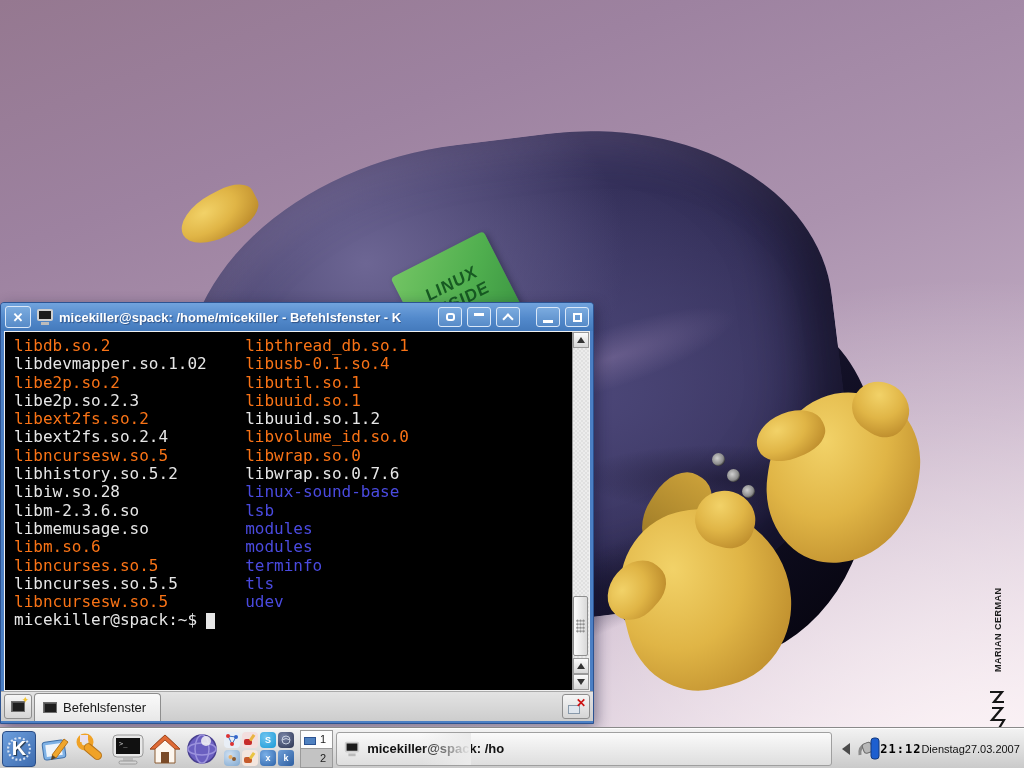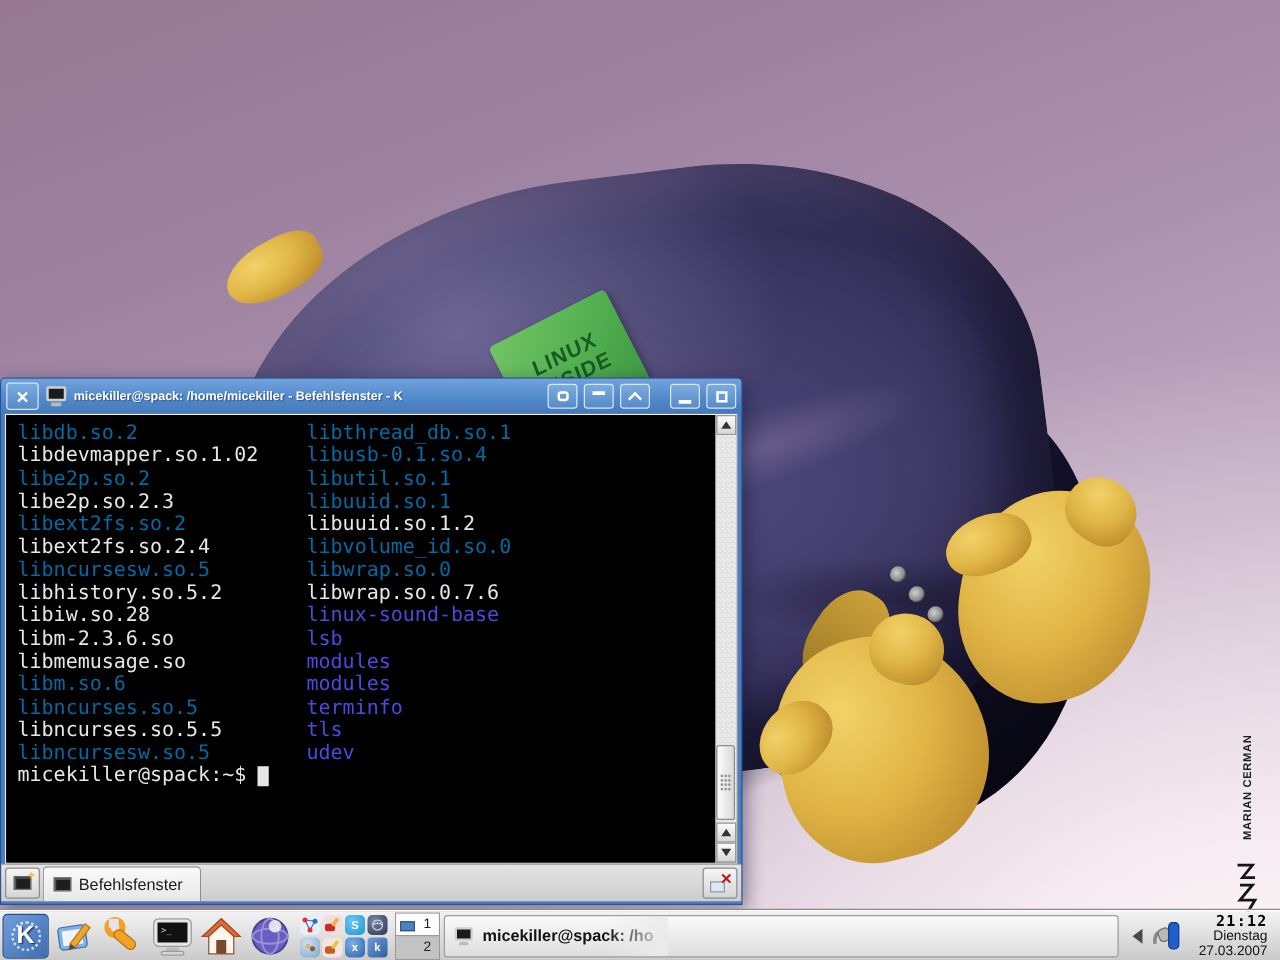--- a/index.html
+++ b/index.html
@@ -89,21 +89,21 @@
   }
   .tb-btn {
     width:24px; height:20px; flex:0 0 auto;
     background:linear-gradient(#7babdf, #578bc8);
     border:1px solid #d9e7f8; border-radius:3px;
     display:flex; align-items:center; justify-content:center;
     color:#fff; font-weight:bold; font-size:12px; cursor:default;
   }
   .tb-close { width:26px; height:22px; font-size:13px; }
   .tb-spacer { flex:1; }
-  .win-title { color:#fff; font-weight:bold; font-size:10px; white-space:nowrap;
+  .win-title { color:#fff; font-weight:bold; font-size:13px; white-space:nowrap;
     overflow:hidden; text-shadow:1px 1px 1px rgba(30,50,90,.6); }
   .win-icon { width:18px; height:16px; position:relative; flex:0 0 auto; }
   .win-icon .scr { position:absolute; left:1px; top:0; width:16px; height:12px;
     background:#1b1b1b; border:2px solid #cfcfcf; border-radius:2px; }
   .win-icon .base { position:absolute; left:5px; bottom:0; width:8px; height:3px; background:#bbb; }
   .g-circle { width:9px; height:8px; border:2px solid #fff; border-radius:3px; }
   .g-dash { width:10px; height:3px; background:#fff; margin-top:-6px; }
   .g-caret { width:8px; height:8px; border-left:2px solid #fff; border-top:2px solid #fff;
     transform:rotate(45deg); margin-top:4px; }
   .g-under { width:10px; height:3px; background:#fff; margin-top:9px; }
@@ -111,21 +111,21 @@
 
   .window-body { height:360px; margin:0 3px; display:flex; background:#000;
     border:1px solid #f0f0f0; }
   .terminal-screen {
     flex:1; padding:5px 0 0 9px; overflow:hidden;
     font-family:"DejaVu Sans Mono", monospace; font-size:16px; line-height:18.3px;
     background:#000;
   }
   .t-line { white-space:pre; }
   .t-col1 { display:inline-block; min-width:24ch; }
-  .c-cyan  { color:#0369a1; }
+  .c-cyan  { color:#f97316; }
   .c-white { color:#e6e6e6; }
   .c-blue  { color:#4a4adf; }
   .t-cursor { display:inline-block; width:9px; height:16px; background:#e6e6e6;
     vertical-align:text-bottom; margin-left:9px; }
 
   .scrollbar { width:17px; background:#e6e6e6; border-left:1px solid #9a9a9a;
     display:flex; flex-direction:column; position:relative; }
   .sb-btn { width:100%; height:16px; background:linear-gradient(#fbfbfb,#d7d7d7);
     border:1px solid #9a9a9a; display:flex; align-items:center; justify-content:center; }
   .sb-track { flex:1; background:repeating-conic-gradient(#ececec 0 25%, #e0e0e0 0 50%) 0 0/4px 4px; position:relative; }
@@ -188,21 +188,21 @@
     padding:0 6px; border-radius:3px;
     background:linear-gradient(#fafafa,#dedede); border:1px solid #9f9f9f; position:relative;
     overflow:hidden; }
   .task-label { font-size:13px; font-weight:bold; color:#111; white-space:nowrap; overflow:hidden; }
   .task-fade { position:absolute; right:360px; top:0; bottom:0; width:50px;
     background:linear-gradient(to right, rgba(235,235,235,0), rgba(235,235,235,1)); }
   .tb-flex { flex:1; }
   .hide-arrow { width:0; height:0; border-top:6px solid transparent; border-bottom:6px solid transparent;
     border-right:8px solid #4a4a4a; margin:0 4px; }
   .tray-icon { width:26px; height:28px; position:relative; }
-  .clock { display:flex; flex-direction:column; align-items:flex-end; justify-content:center;
+  .clock { display:flex; flex-direction:row; align-items:flex-end; justify-content:center;
     line-height:12px; padding-right:8px; min-width:72px; }
   .clock-time { font-family:"DejaVu Sans Mono", monospace; font-weight:bold; font-size:12px;
     color:#000; letter-spacing:1px; }
   .clock-day, .clock-date { font-size:11px; color:#111; }
 </style>
 </head>
 <body>
 
 <div class="desktop">
   <div class="blanket-side"></div>

